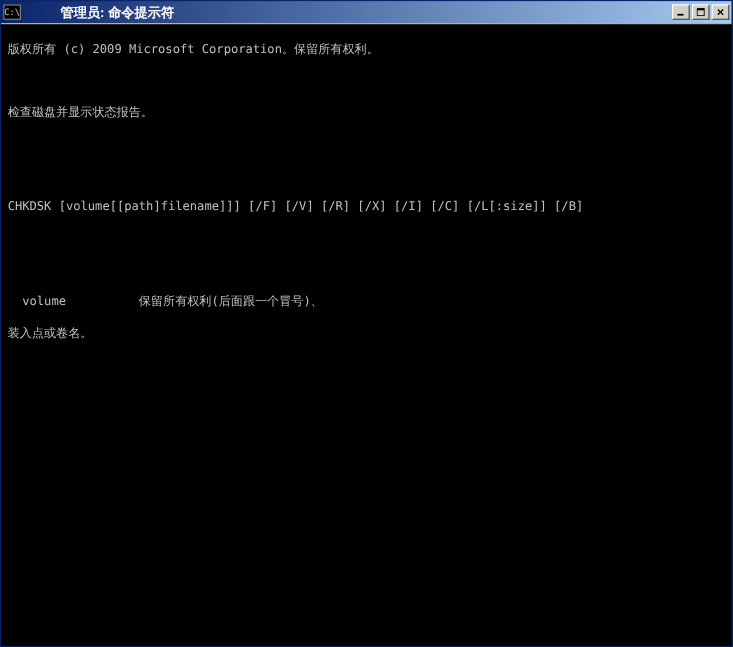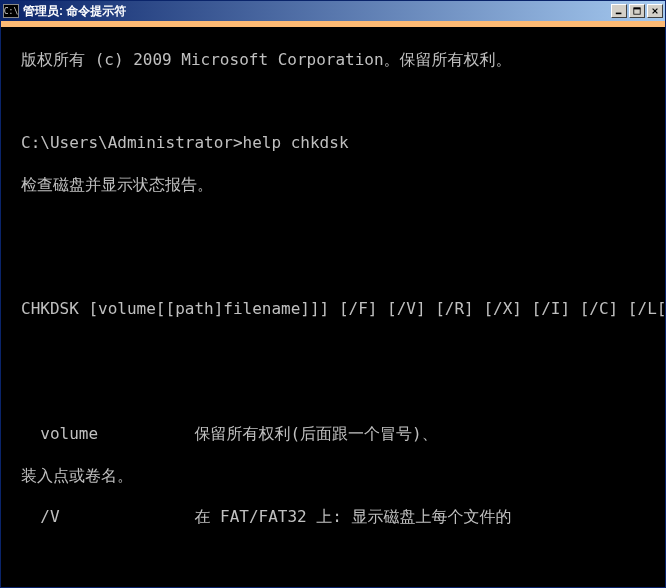--- a/index.html
+++ b/index.html
@@ -34,21 +34,21 @@
       background: #000;
       border: 1px solid #888;
       margin-right: 4px;
       display: inline-flex;
       align-items: center;
       justify-content: center;
       font-size: 8px;
       color: #ccc;
       font-family: monospace;
     }
-    .titlebar-text { flex: 1; font-weight: bold; }
+    .titlebar-text { flex: 1; font-weight: bold; margin-left: 32px; }
     .titlebar-buttons { display: flex; gap: 2px; }
     .titlebar-btn {
       width: 16px;
       height: 14px;
       background: #d4d0c8;
       border: 1px solid #fff;
       border-right-color: #404040;
       border-bottom-color: #404040;
       font-size: 9px;
       font-family: "Marlett", sans-serif;
@@ -57,26 +57,26 @@
       justify-content: center;
       color: #000;
       cursor: pointer;
     }
     .titlebar-btn svg { width: 8px; height: 8px; }
     .terminal {
       flex: 1;
       background: #000;
       color: #c0c0c0;
       font-family: "NSimSun", "新宋体", "Consolas", monospace;
-      font-size: 16px;
+      font-size: 11px;
       line-height: 1.3;
-      padding: 2px 20px;
+      padding: 2px 6px;
       white-space: pre;
       overflow: hidden;
-      border-top: 6px solid #fdba74;
+      border-top: 1px solid #fdba74;
     }
     .terminal .line { white-space: pre; }
   </style>
 </head>
 <body>
 
 <div class="window">
   <div class="titlebar">
     <span class="titlebar-icon">C:\</span>
     <span class="titlebar-text">管理员: 命令提示符</span>
@@ -96,30 +96,28 @@
         <svg viewBox="0 0 10 10">
             <line x1="2" y1="2" x2="8" y2="8" stroke="#000" stroke-width="1.5"></line>
             <line x1="8" y1="2" x2="2" y2="8" stroke="#000" stroke-width="1.5"></line>
           </svg>
       </div>
     </div>
   </div>
   <div class="terminal">
 <div class="line">版权所有 (c) 2009 Microsoft Corporation。保留所有权利。</div>
 <div class="line"> </div>
-<div class="line">C:\Users\Administrator&gt;help chkdsk</div>
 <div class="line">检查磁盘并显示状态报告。</div>
 <div class="line"> </div>
 <div class="line"> </div>
 <div class="line">CHKDSK [volume[[path]filename]]] [/F] [/V] [/R] [/X] [/I] [/C] [/L[:size]] [/B]</div>
 <div class="line"> </div>
 <div class="line"> </div>
 <div class="line">  volume          保留所有权利(后面跟一个冒号)、</div>
 <div class="line">装入点或卷名。</div>
-<div class="line">  /V              在 FAT/FAT32 上: 显示磁盘上每个文件的</div>
 
 
 
 
 
 
 
 
 
 

